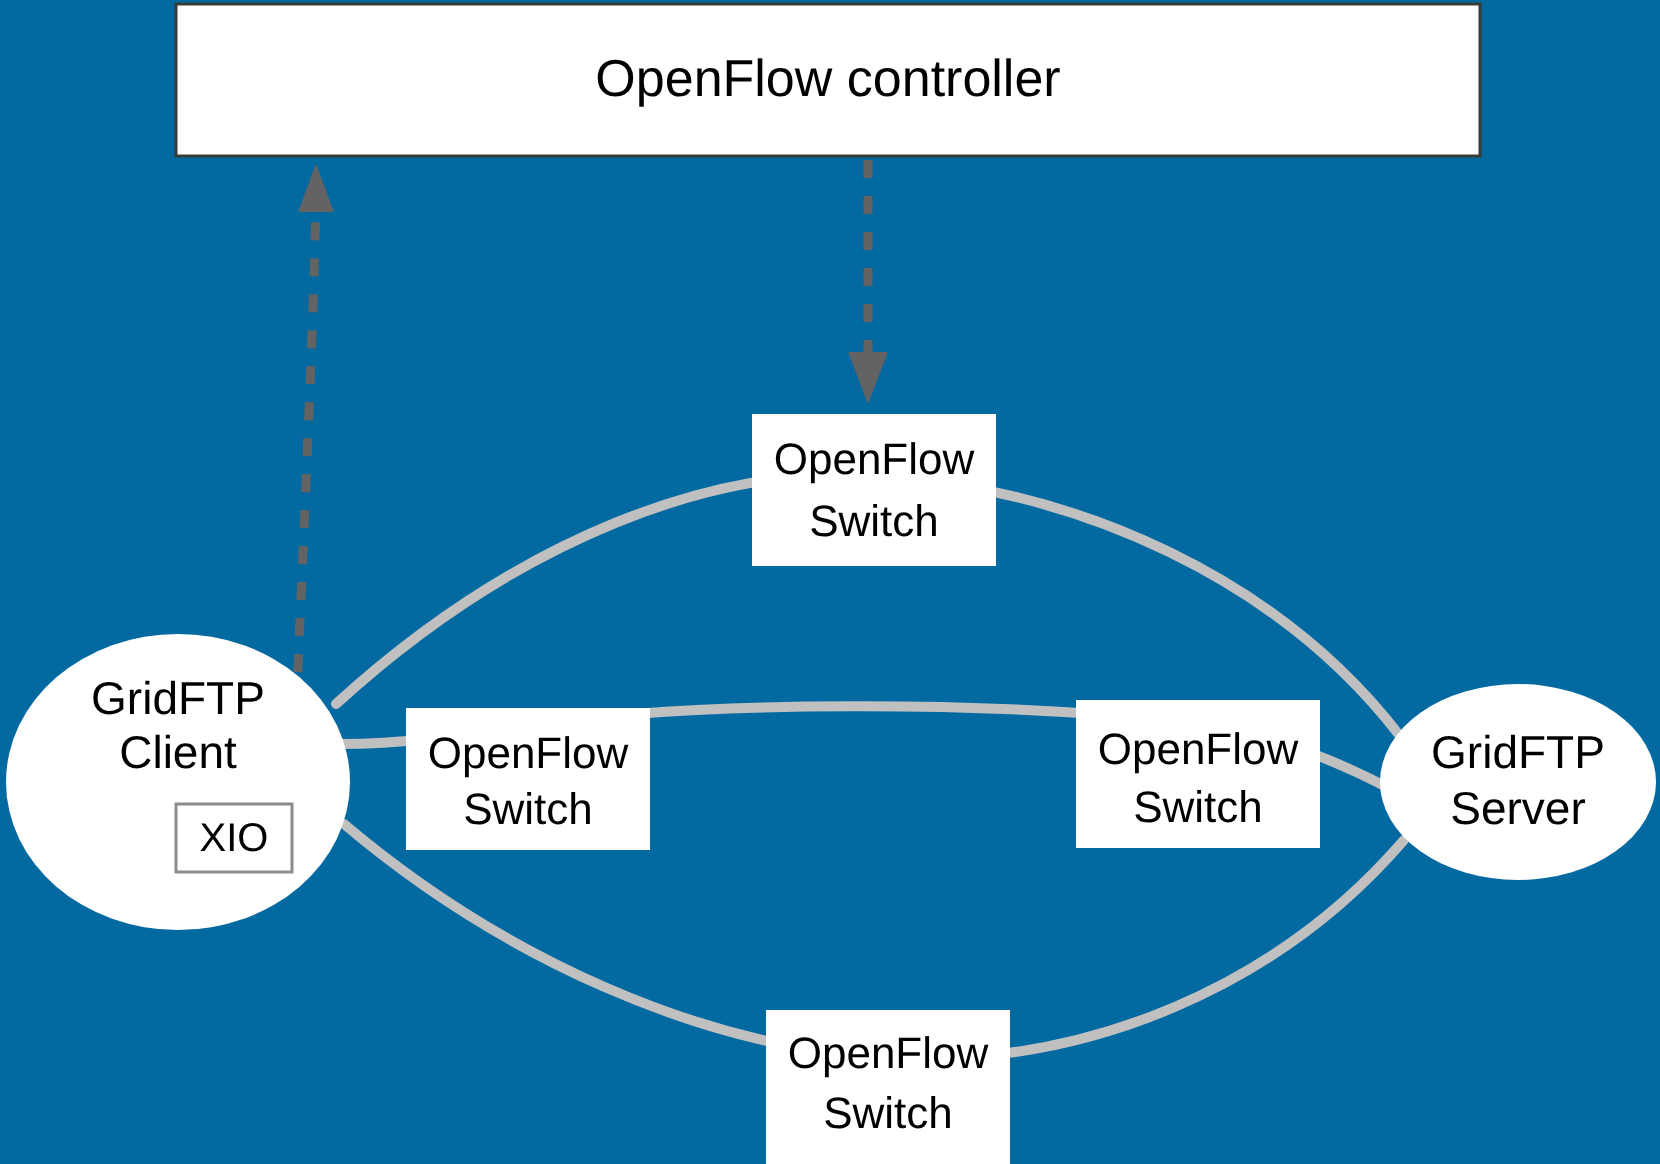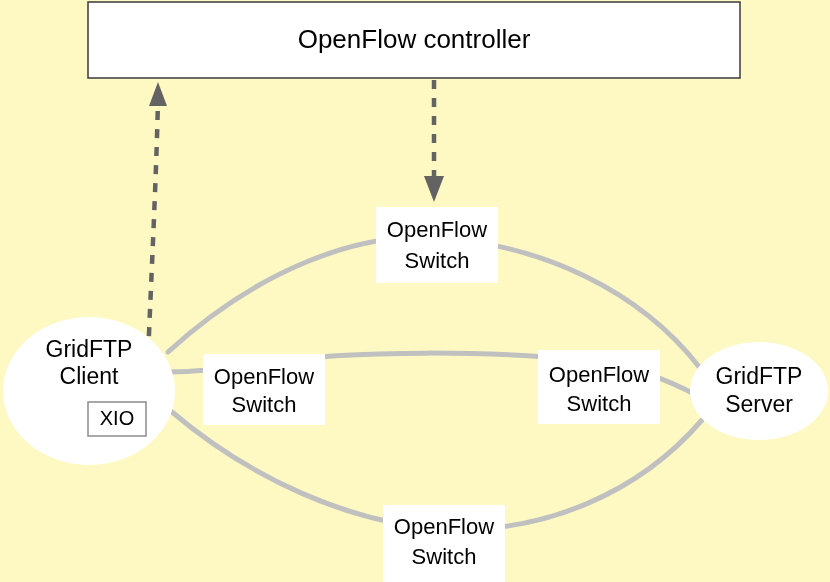--- a/index.html
+++ b/index.html
@@ -4,21 +4,21 @@
 <style>
   html, body {
     margin: 0;
     padding: 0;
     background: #000000;
   }
   #canvas {
     position: relative;
     width: 830px;
     height: 582px;
-    background: #fef9c3;
+    background: #0369a1;
     overflow: hidden;
     font-family: "Liberation Sans", sans-serif;
   }
   #diagram-svg {
     position: absolute;
     top: 0;
     left: 0;
     width: 830px;
     height: 582px;
   }

